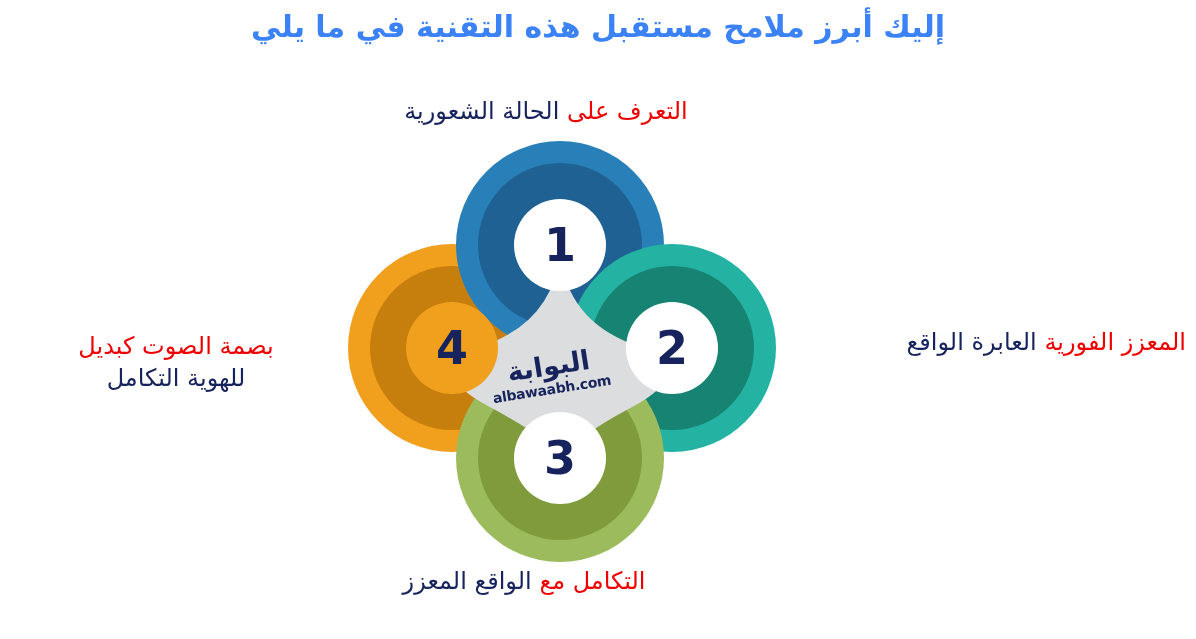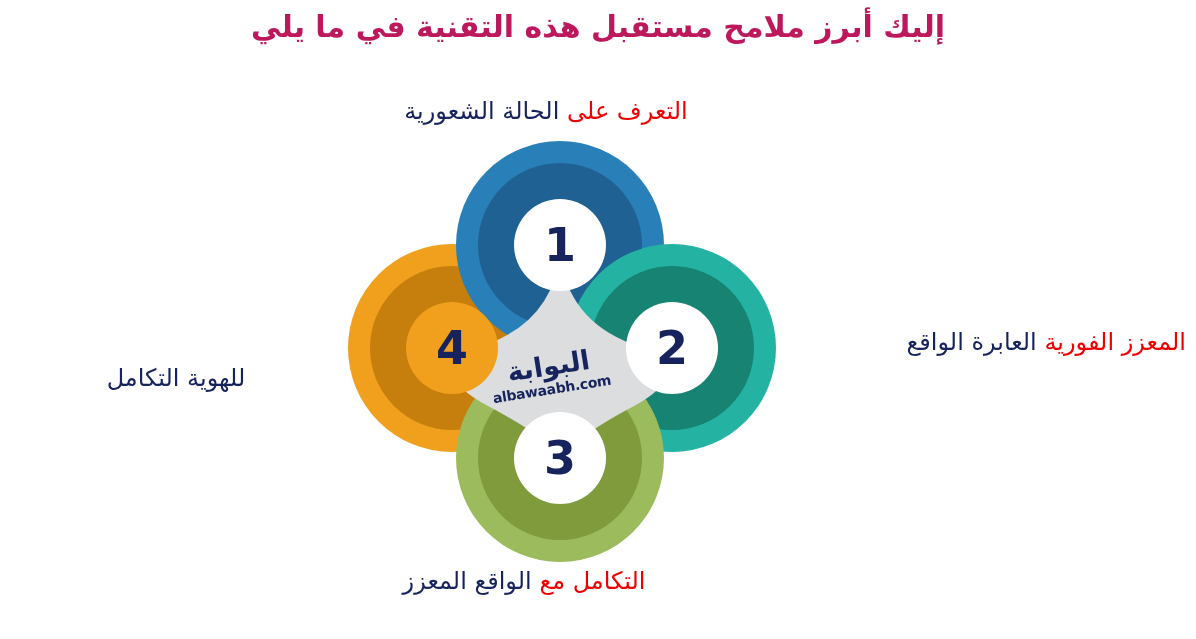--- a/index.html
+++ b/index.html
@@ -21,21 +21,21 @@
 
   
   #title {
     position: absolute;
     left: 0;
     top: 8px;
     width: 1196px;
     text-align: center;
     font-size: 30px;
     font-weight: bold;
-    color: #be185d;
+    color: #3b82f6;
     line-height: 1.28;
     direction: rtl;
     white-space: nowrap;
   }
 
   
   #diagram {
     position: absolute;
     left: 0;
     top: 0;
@@ -209,16 +209,16 @@
 
   <div class="label" id="label-2">
     <span class="hi">المعزز الفورية</span><span> </span><span>العابرة الواقع</span>
   </div>
 
   <div class="label" id="label-3">
     <span class="hi">التكامل مع</span><span> </span><span>الواقع المعزز</span>
   </div>
 
   <div class="label" id="label-4">
-    <br><span>للهوية التكامل</span>
+    <span class="hi">بصمة الصوت كبديل</span><br><span>للهوية التكامل</span>
   </div>
 
 </div>
 
 </body></html>

